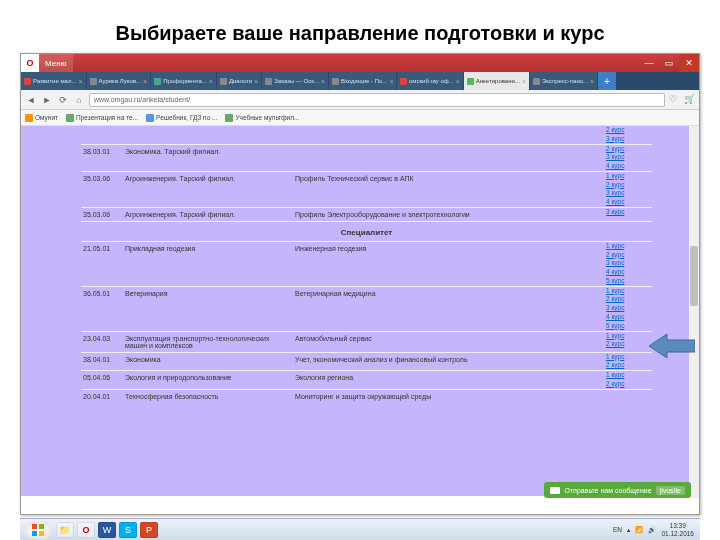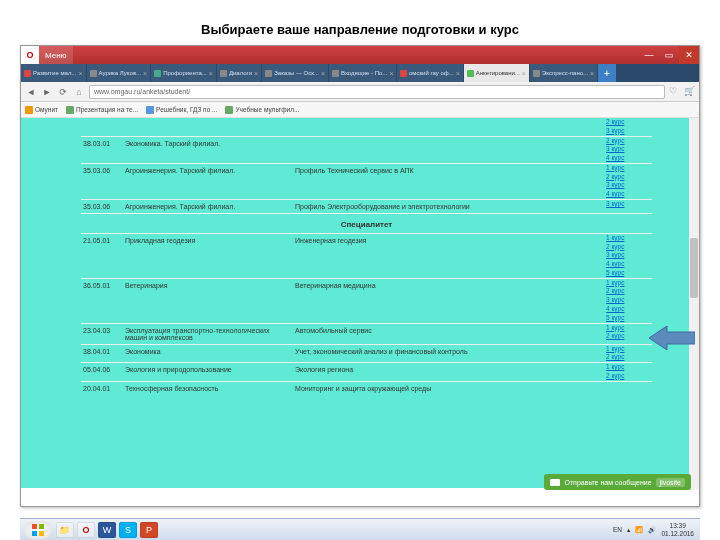--- a/index.html
+++ b/index.html
@@ -1,18 +1,18 @@
 <!DOCTYPE html>
 <html><head>
 <meta charset="utf-8">
 <style>
   * { margin: 0; padding: 0; box-sizing: border-box; }
   body { font-family: Arial, sans-serif; background: #fff; width: 720px; height: 540px; overflow: hidden; position: relative; }
   
-  .slide-title { font-size: 13px; font-weight: bold; text-align: center; padding: 22px 0 8px; color: #000; }
+  .slide-title { font-size: 20px; font-weight: bold; text-align: center; padding: 22px 0 8px; color: #000; }
   
   .browser { border: 1px solid #999; margin: 0 20px; height: 462px; position: relative; background: #fff; box-shadow: 1px 1px 3px rgba(0,0,0,0.3); }
   
   
   .titlebar { height: 18px; background: linear-gradient(#d04040, #b03030); display: flex; align-items: stretch; }
   .opera-logo { width: 18px; background: #fff; display: flex; align-items: center; justify-content: center; font-size: 9px; color: #c00; font-weight: bold; }
   .menu-tab { background: rgba(255,255,255,0.15); font-size: 8px; color: #fff; padding: 3px 6px; display: flex; align-items: center; text-align: right; }
   .titlebar-spacer { flex: 1; }
   .win-btns { display: flex; }
   .win-btn { width: 20px; display: flex; align-items: center; justify-content: center; color: #fff; font-size: 9px; }
@@ -37,21 +37,21 @@
   .addr-ico { width: 11px; height: 11px; font-size: 9px; color: #777; }
   
   
   .bmbar { height: 16px; background: #f7f7f7; border-bottom: 1px solid #ddd; display: flex; align-items: center; padding: 0 4px; gap: 8px; }
   .bm { font-size: 6.5px; color: #444; display: flex; align-items: center; gap: 2px; }
   .bm .ico { width: 8px; height: 8px; background: #6a6; border-radius: 1px; }
   .bm .ico.o { background: #e90; }
   .bm .ico.b { background: #59d; }
   
   
-  .page { height: 370px; overflow: hidden; background: #5eead4; padding: 0 47px 0 60px; font-size: 7px; color: #333; position: relative; }
+  .page { height: 370px; overflow: hidden; background: #c4b5fd; padding: 0 47px 0 60px; font-size: 7px; color: #333; position: relative; }
   .row { display: flex; border-top: 1px solid #eee; }
   .row:first-child { border-top: none; }
   .c-code { width: 42px; padding: 3px 2px; }
   .c-name { width: 170px; padding: 3px 2px; }
   .c-prof { flex: 1; padding: 3px 2px; }
   .c-kurs { width: 48px; padding: 0 2px; text-align: left; }
   .kurs-list a { display: block; color: #0066cc; text-decoration: underline; font-size: 6.5px; line-height: 1.35; cursor: pointer; }
   .section-head { text-align: center; font-weight: bold; font-size: 8px; padding: 6px 0 4px; border-top: 1px solid #eee; }
   
   .arrow-callout { position: absolute; top: 280px; right: 4px; width: 46px; height: 24px; }

